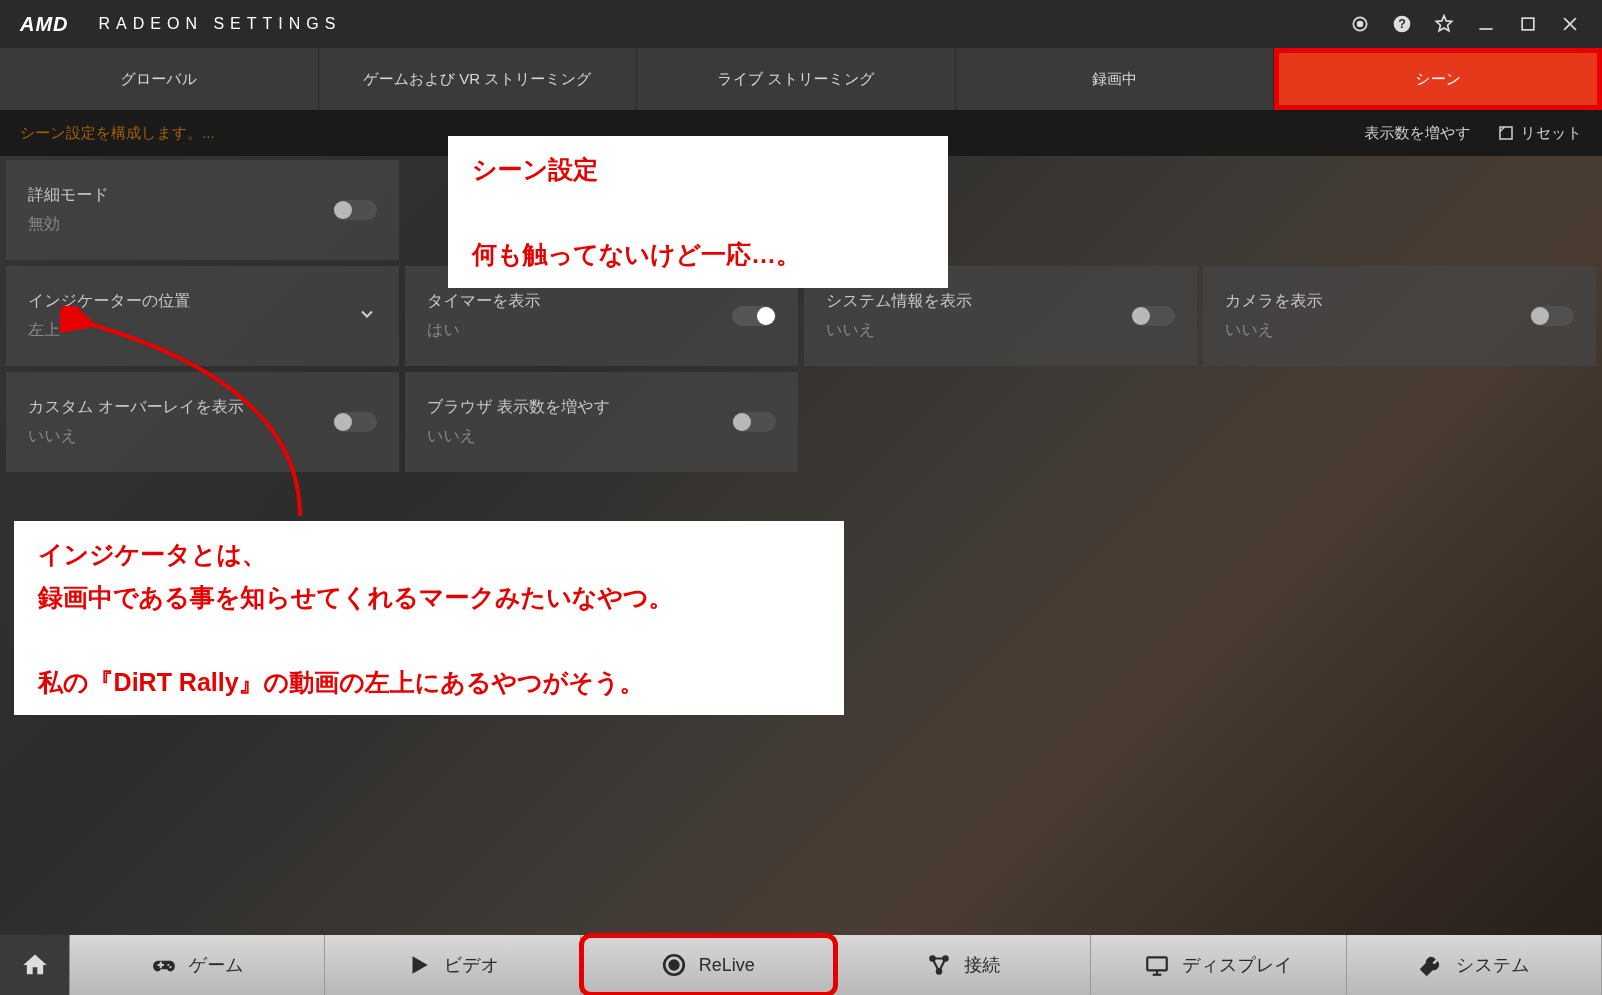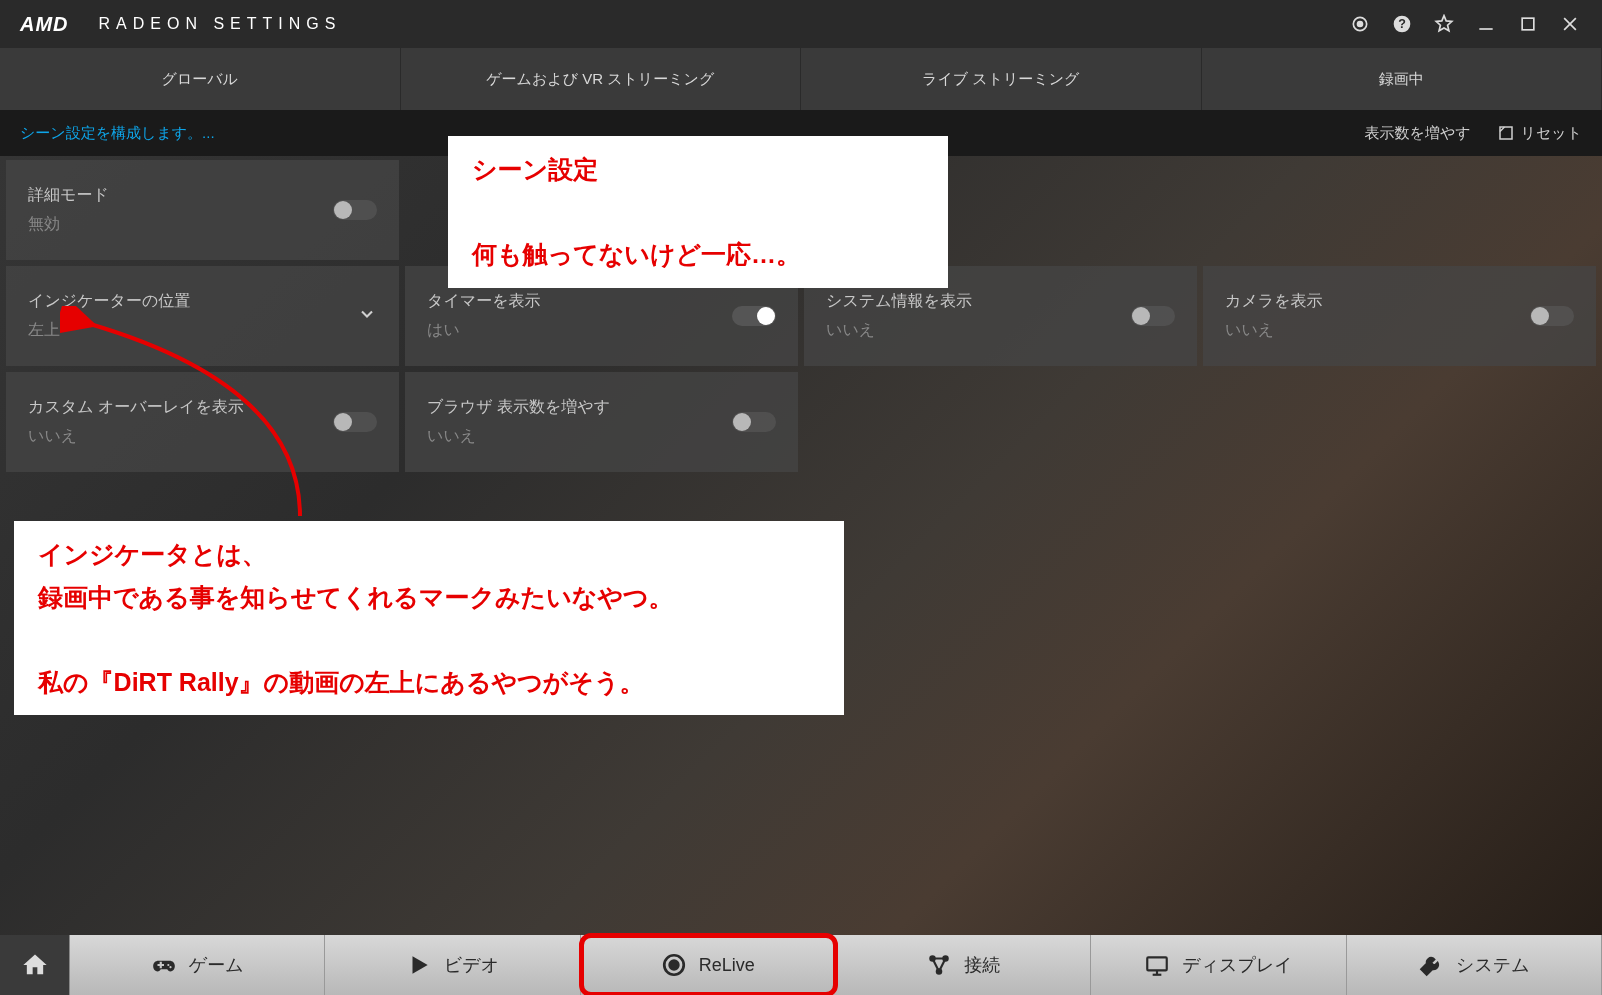--- a/index.html
+++ b/index.html
@@ -15,21 +15,21 @@
 .titlebar-icon svg { width: 20px; height: 20px; }
 
 
 .top-tabs { height: 62px; display: flex; }
 .top-tab { flex: 1; background: #3a3a3a; color: #d8d8d8; display: flex; align-items: center; justify-content: center; font-size: 15px; cursor: pointer; border-right: 1px solid #2a2a2a; }
 .top-tab.active { background: #e6381b; color: #fff; }
 .top-tab.highlighted { border: 5px solid #e60000; }
 
 
 .subheader { height: 46px; display: flex; align-items: center; justify-content: space-between; padding: 0 20px; }
-.subheader-left { color: #0ea5e9; font-size: 15px; }
+.subheader-left { color: #a16207; font-size: 15px; }
 .subheader-right { display: flex; align-items: center; gap: 26px; }
 .sub-link { color: #d0d0d0; font-size: 15px; cursor: pointer; display: flex; align-items: center; gap: 6px; }
 
 
 .content { position: relative; padding: 4px 6px; background: linear-gradient(135deg, #353535 0%, #2c2c2c 30%, #3f3a35 55%, #4a3c32 70%, #261e18 100%); height: 784px; }
 .tile-grid { display: grid; grid-template-columns: repeat(4, 1fr); gap: 6px; }
 .tile { background: rgba(70,70,70,0.75); height: 100px; padding: 14px 22px; display: flex; align-items: center; justify-content: space-between; cursor: pointer; }
 .tile-text { display: flex; flex-direction: column; gap: 8px; }
 .tile-label { color: #c8c8c8; font-size: 16px; }
 .tile-value { color: #888; font-size: 16px; }
@@ -100,20 +100,21 @@
         </svg>
     </span>
   </div>
 </div>
 
 <div class="top-tabs">
   <div class="top-tab">グローバル</div>
   <div class="top-tab">ゲームおよび VR ストリーミング</div>
   <div class="top-tab">ライブ ストリーミング</div>
   <div class="top-tab">録画中</div>
+  <div class="top-tab active highlighted">シーン</div>
 </div>
 
 <div class="subheader">
   <span class="subheader-left">シーン設定を構成します。...</span>
   <div class="subheader-right">
     <span class="sub-link">表示数を増やす</span>
     <span class="sub-link">
       <svg width="18" height="18" viewBox="0 0 24 24" fill="none" stroke="#d0d0d0" stroke-width="2">
           <rect x="4" y="4" width="16" height="16"></rect>
           <path d="M4 10 L10 4"></path>

